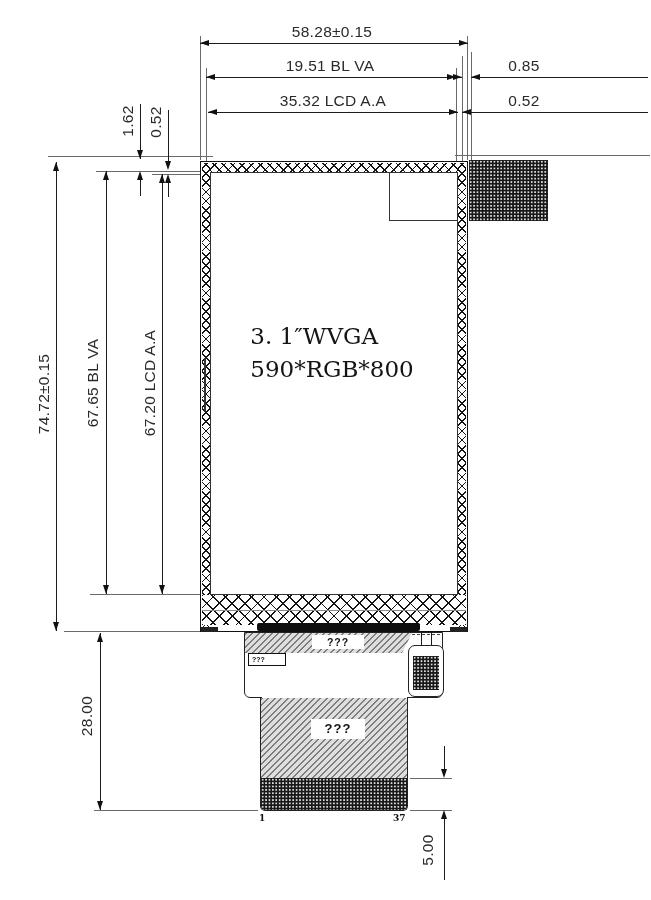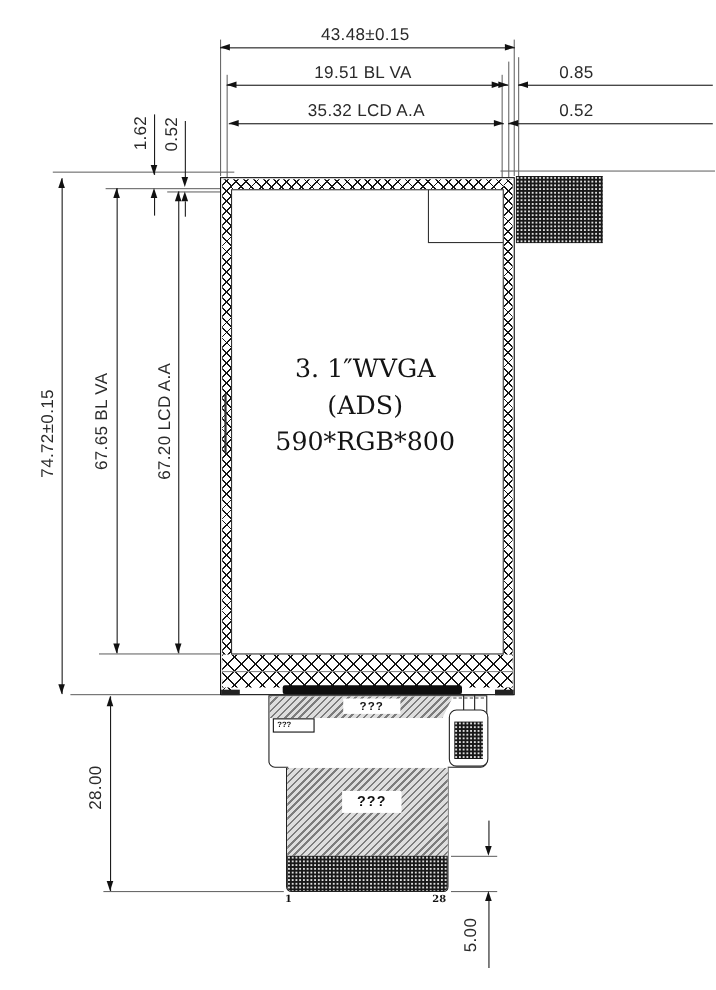--- a/index.html
+++ b/index.html
@@ -24,21 +24,21 @@
       repeating-linear-gradient(45deg,#141414 0,#141414 1.2px,transparent 1.2px,transparent 6.5px),
       repeating-linear-gradient(-45deg,#141414 0,#141414 1.2px,transparent 1.2px,transparent 6.5px);}
   .xhb{position:absolute;background-color:#fff;background-image:
       repeating-linear-gradient(45deg,#141414 0,#141414 1.3px,transparent 1.3px,transparent 9px),
       repeating-linear-gradient(-45deg,#141414 0,#141414 1.3px,transparent 1.3px,transparent 9px);}
   .dh{position:absolute;background:repeating-linear-gradient(135deg,#7d7d7d 0,#7d7d7d 1.6px,#dedede 1.6px,#dedede 4.6px);}
   .dots{position:absolute;background-color:#181818;
         background-image:radial-gradient(circle,rgba(255,255,255,.85) .7px,transparent 1px);
         background-size:3.4px 3.4px;}
   .pin{position:absolute;font:bold 9px "DejaVu Serif",serif;color:#111;}
-  .title{position:absolute;left:332px;top:320px;transform:translateX(-50%);text-align:center;
+  .title{position:absolute;left:332px;top:320px;transform:translateX(-50%);text-align:left;
          font:23px/33px "DejaVu Serif",serif;color:#141414;white-space:nowrap;}
   .lblbox{position:absolute;background:#fff;text-align:center;color:#111;
           font-family:"Liberation Sans",sans-serif;}
 </style>
 </head>
 <body>
 
 <div class="canvas">
 
   <div class="he" style="left:48px;top:156px;width:165px;"></div>
@@ -48,21 +48,21 @@
   <div class="ve" style="left:200px;top:36px;height:124px;"></div>
   <div class="ve" style="left:206px;top:68px;height:95px;"></div>
   <div class="ve" style="left:467px;top:36px;height:124px;"></div>
   <div class="ve" style="left:456px;top:68px;height:94px;"></div>
   <div class="ve" style="left:462px;top:56px;height:106px;"></div>
   <div class="ve" style="left:471px;top:52px;height:108px;"></div>
 
   <div class="h" style="left:200px;top:43px;width:268px;"></div>
   <div class="ar ar-l" style="left:200px;top:40.2px;"></div>
   <div class="ar ar-r" style="left:459px;top:40.2px;"></div>
-  <div class="t tc" style="left:332px;top:32px;">43.48±0.15</div>
+  <div class="t tc" style="left:332px;top:32px;">58.28±0.15</div>
 
   <div class="h" style="left:206px;top:77px;width:250px;"></div>
   <div class="ar ar-l" style="left:206px;top:74.2px;"></div>
   <div class="ar ar-r" style="left:447px;top:74.2px;"></div>
   <div class="t tc" style="left:330px;top:66px;">19.51  BL  VA</div>
   <div class="h" style="left:456px;top:77px;width:6px;"></div>
   <div class="ar ar-r" style="left:453px;top:74.2px;"></div>
   <div class="h" style="left:471px;top:77px;width:177px;"></div>
   <div class="ar ar-l" style="left:471px;top:74.2px;"></div>
   <div class="t tc" style="left:524px;top:66px;">0.85</div>
@@ -112,42 +112,41 @@
   <div class="he" style="left:202px;top:610px;width:264px;background:#8a8a8a;"></div>
   <div class="bd" style="left:210px;top:172px;width:248px;height:423px;border-color:#333;background:#fff;"></div>
   <div class="bd" style="left:389px;top:172px;width:69px;height:49px;border-color:#333;background:#fff;"></div>
   <div class="dots" style="left:469px;top:160px;width:79px;height:61px;"></div>
   <div class="a" style="left:204px;top:358px;width:1.5px;height:54px;background:#333;"></div>
   <div class="a" style="left:201px;top:627px;width:17px;height:4.5px;background:#222;"></div>
   <div class="a" style="left:450px;top:627px;width:17px;height:4.5px;background:#222;"></div>
 
   <div class="title">
     <div>3. 1″WVGA</div>
-    <div>(ADS)</div>
     <div>590*RGB*800</div>
   </div>
 
   <div class="bd" style="left:244px;top:632px;width:199px;height:66px;border-radius:0 0 6px 6px;background:#fff;"></div>
   <div class="a" style="left:247px;top:633.5px;width:193px;border-top:1.5px dashed #444;"></div>
   <div class="a" style="left:257px;top:622.5px;width:163px;height:8.5px;background:#0f0f0f;border-radius:2px;"></div>
   <div class="dh" style="left:245px;top:633px;width:167px;height:20px;clip-path:polygon(0 0,100% 0,94% 100%,0 100%);"></div>
   <div class="lblbox" style="left:312px;top:635px;width:52px;height:14px;font-size:10.5px;font-weight:bold;line-height:14px;letter-spacing:1px;">???</div>
   <div class="bd" style="left:248px;top:653px;width:38px;height:13px;border-width:1.2px;border-color:#111;background:#fff;font:bold 7px/11px 'Liberation Sans',sans-serif;padding-left:3px;color:#111;">???</div>
   <div class="v" style="left:421px;top:632px;height:25px;width:1.2px;"></div>
   <div class="v" style="left:431px;top:632px;height:25px;width:1.2px;"></div>
   <div class="bd" style="left:408px;top:645px;width:36px;height:52px;border-width:1.2px;border-radius:7px;background:#fff;"></div>
   <div class="dots" style="left:413px;top:656px;width:26px;height:34px;"></div>
   <div class="a" style="left:261.5px;top:696px;width:145px;height:3.5px;background:#fff;"></div>
   <div class="a" style="left:260px;top:698px;width:148px;height:113px;border:1px solid #222;border-top:none;border-radius:0 0 5px 5px;box-sizing:border-box;overflow:hidden;">
     <div class="dh" style="left:0;top:0;width:148px;height:80px;"></div>
     <div class="dots" style="left:0;top:80px;width:148px;height:32px;"></div>
   </div>
   <div class="lblbox" style="left:311px;top:719px;width:54px;height:20px;font-size:13px;font-weight:bold;line-height:20px;letter-spacing:1px;">???</div>
   <div class="pin" style="left:259px;top:813px;">1</div>
-  <div class="pin" style="left:393px;top:813px;">28</div>
+  <div class="pin" style="left:393px;top:813px;">37</div>
 
   <div class="v" style="left:100px;top:633px;height:177px;"></div>
   <div class="ar ar-u" style="left:96.8px;top:633px;"></div>
   <div class="ar ar-d" style="left:96.8px;top:801px;"></div>
   <div class="t tv" style="left:87px;top:716px;">28.00</div>
   <div class="he" style="left:94px;top:810px;width:164px;"></div>
 
   <div class="he" style="left:410px;top:778px;width:42px;"></div>
   <div class="he" style="left:410px;top:810px;width:42px;"></div>
   <div class="v" style="left:444px;top:746px;height:23px;"></div>

